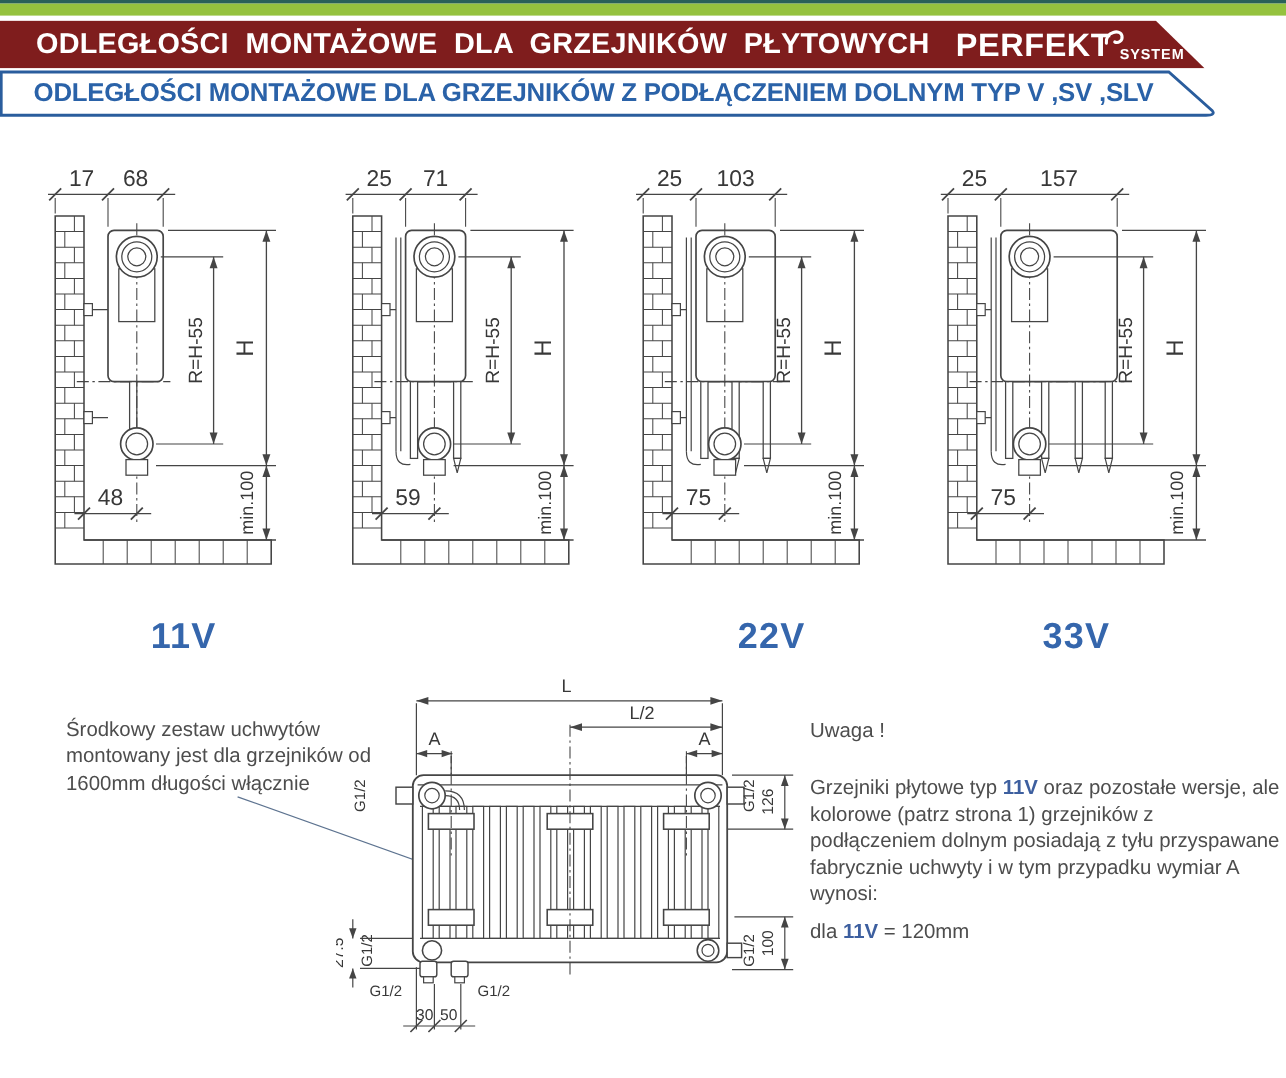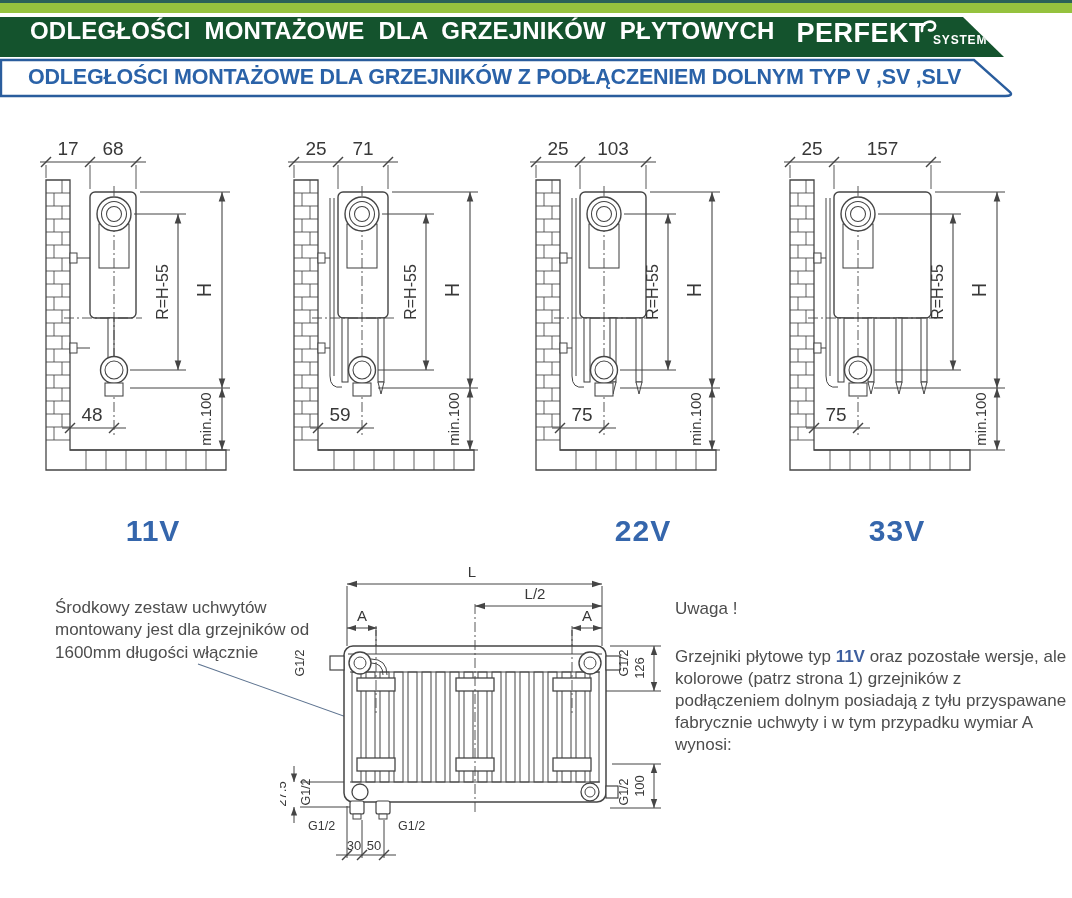--- a/index.html
+++ b/index.html
@@ -1,23 +1,23 @@
 <!DOCTYPE html>
 <html lang="pl"><head>
 <meta charset="utf-8">
 <style>
   html,body{margin:0;padding:0;background:#fff;}
   .page{position:relative;width:1072px;height:898px;background:#fff;overflow:hidden;
         font-family:"Liberation Sans","DejaVu Sans",sans-serif;}
   
   .strip-dark{position:absolute;left:0;top:0;width:1072px;height:3px;background:#2a6158;}
   .strip-green{position:absolute;left:0;top:3px;width:1072px;height:10px;background:#95c23e;}
-  .banner-blue{position:absolute;left:0;top:17px;width:1010px;height:40px;background:#14532d;
+  .banner-blue{position:absolute;left:0;top:17px;width:1010px;height:40px;background:#7f1d1d;
                clip-path:polygon(0 0,963px 0,1004px 100%,0 100%);
-               display:flex;align-items:flex-start;padding-left:30px;box-sizing:border-box;}
+               display:flex;align-items:center;padding-left:30px;box-sizing:border-box;}
   .banner-title{color:#fff;font-size:24px;font-weight:bold;letter-spacing:.2px;word-spacing:7px;white-space:nowrap;}
   .brand{display:flex;align-items:flex-end;margin-left:22px;}
   .brand-main{color:#fff;font-size:27px;font-weight:bold;letter-spacing:.5px;line-height:1;}
   .brand-swoosh{margin-left:-6px;margin-bottom:12px;}
   .brand-sub{color:#fff;font-size:12px;font-weight:bold;letter-spacing:.8px;margin-left:-4px;margin-bottom:0;}
   .banner-white{position:absolute;left:0;top:58px;width:1030px;height:40px;}
   .banner-sub-text{position:absolute;left:28px;top:58px;height:38px;line-height:38px;
                    color:#2a62a8;font-size:21.5px;font-weight:600;letter-spacing:-.2px;white-space:nowrap;}
   
   .fig{position:absolute;top:140px;width:250px;}
@@ -624,15 +624,16 @@
       <text x="74" y="290" text-anchor="middle">30</text>
       <text x="94" y="290" text-anchor="middle">50</text>
     </g>
   </svg>
   </div>
 
 
   <div class="note-right">
     <div class="title">Uwaga !</div>
     <div class="para"><span>Grzejniki płytowe typ </span><span class="accent">11V</span><span> oraz pozostałe wersje, ale kolorowe (patrz strona 1) grzejników z podłączeniem dolnym posiadają z tyłu przyspawane fabrycznie uchwyty i w tym przypadku wymiar A wynosi:</span></div>
+    <div class="nline"><span>dla </span><span class="accent">11V</span><span> = 120mm</span></div>
   </div>
 
 </div>
 
 </body></html>

